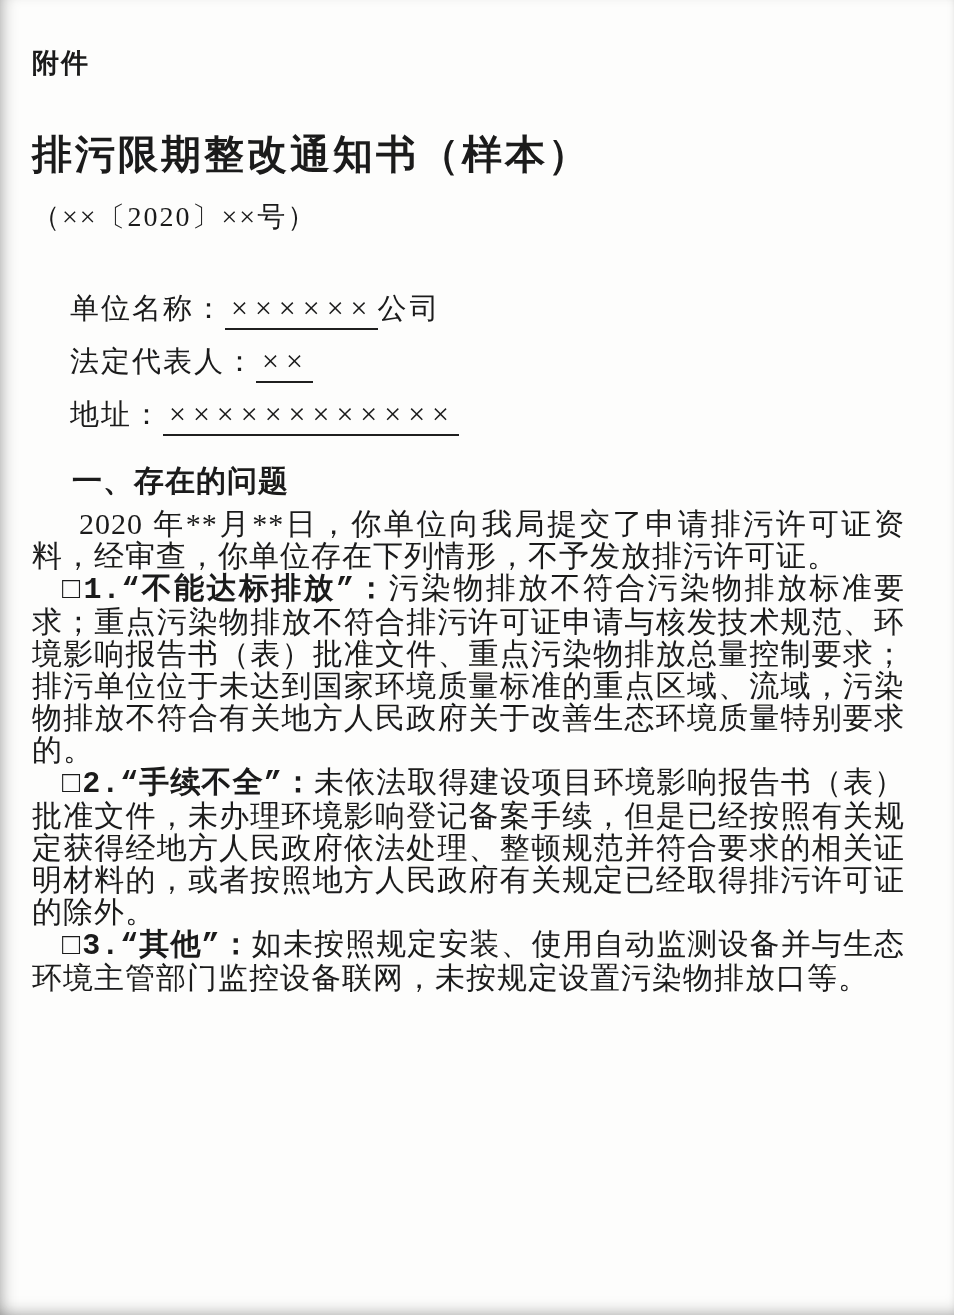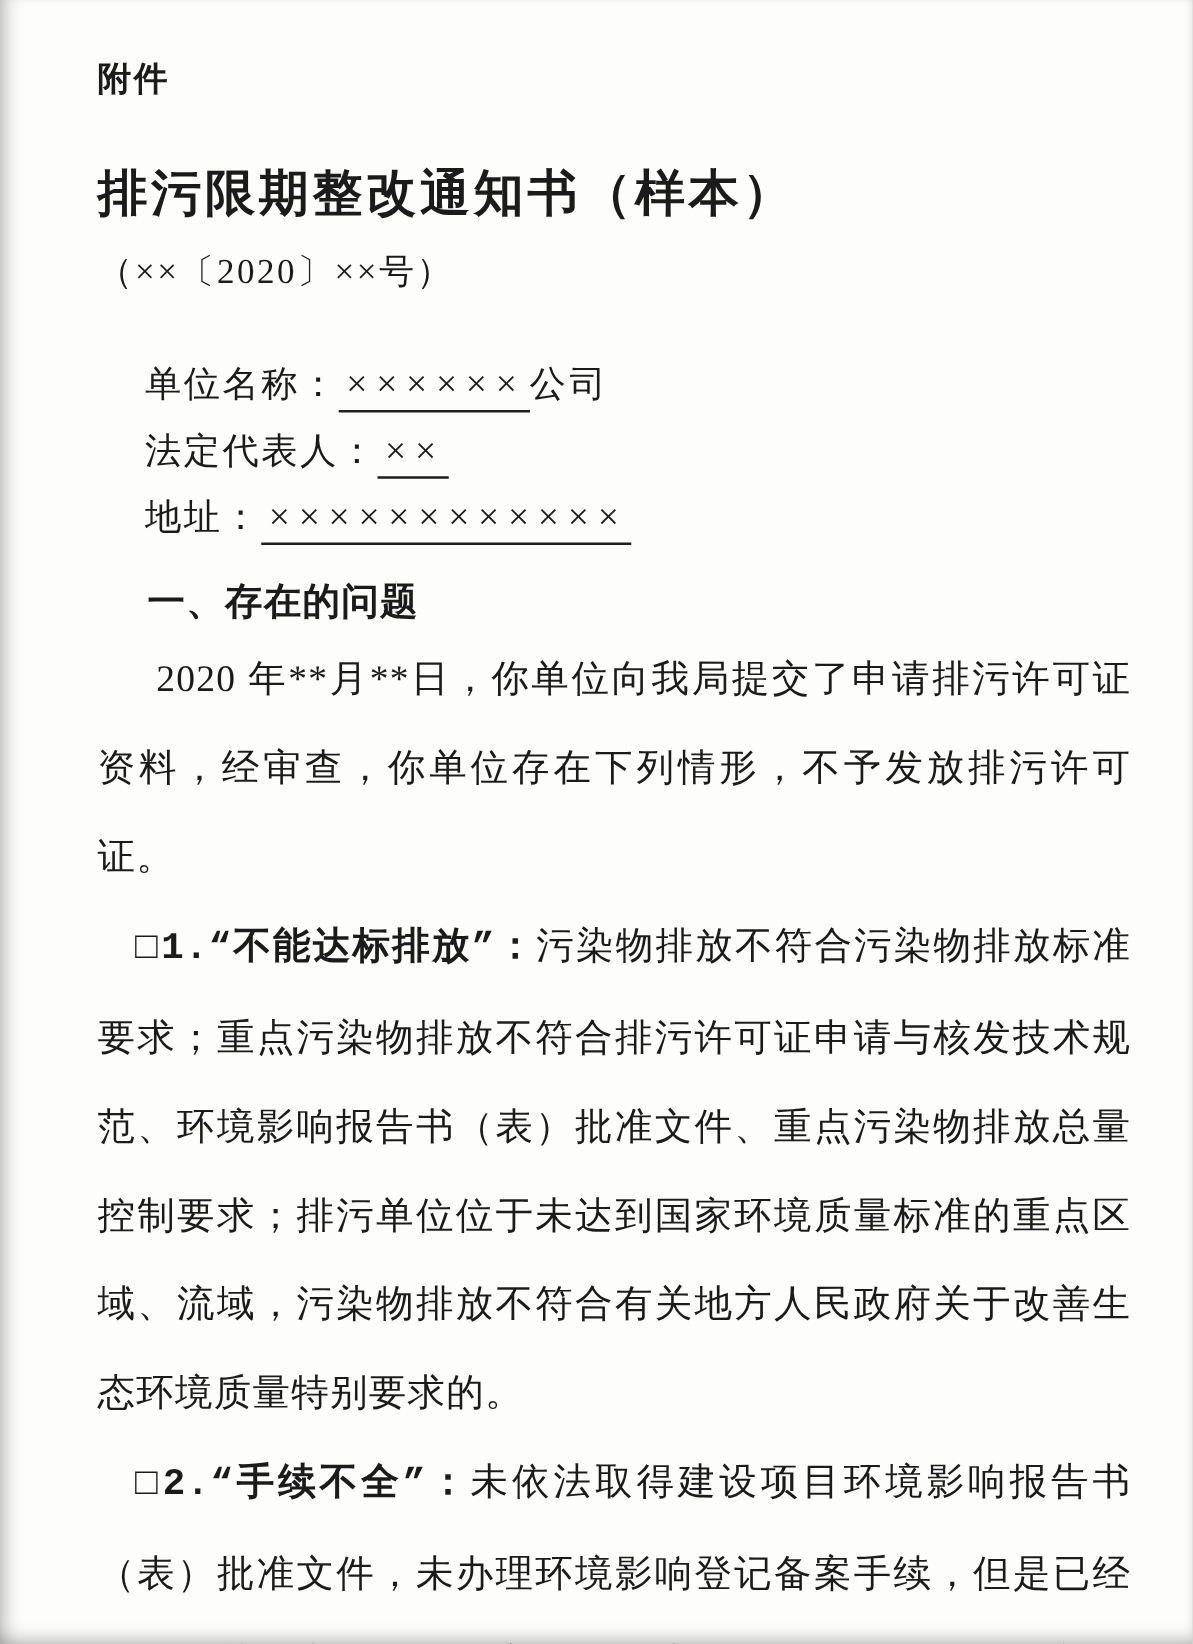--- a/index.html
+++ b/index.html
@@ -9,21 +9,21 @@
     font-family: "Liberation Serif", serif;
   }
   .page {
     position: relative;
     width: 954px;
     height: 1315px;
     margin: 0 auto;
     background: #fdfdfc;
     color: #1b1b1b;
     box-sizing: border-box;
-    padding: 45px 49px 0 78px;
+    padding: 45px 49px 0 32px;
     overflow: hidden;
     box-shadow:
       inset 12px 0 16px -10px rgba(0,0,0,0.30),
       inset 0 -12px 16px -10px rgba(0,0,0,0.28),
       inset -5px 0 10px -8px rgba(0,0,0,0.12);
   }
   .attachment {
     font-family: "Liberation Sans", sans-serif;
     font-weight: 700;
     font-size: 27px;
@@ -65,21 +65,21 @@
   .heading {
     margin: 20px 0 0 40px;
     font-family: "Liberation Sans", sans-serif;
     font-weight: 700;
     font-size: 30px;
     letter-spacing: 1px;
   }
   .para {
     margin: 6px 0 0 0;
     font-size: 30px;
-    line-height: 71px;
+    line-height: 32px;
     text-align: justify;
     text-justify: inter-ideograph;
     letter-spacing: 1px;
   }
   .para.intro { text-indent: 47px; }
   .para.item  { text-indent: 30px; margin-top: 0; }
   .checkbox {
     font-family: "Liberation Sans", sans-serif;
     font-size: 30px;
     margin-right: 1px;

